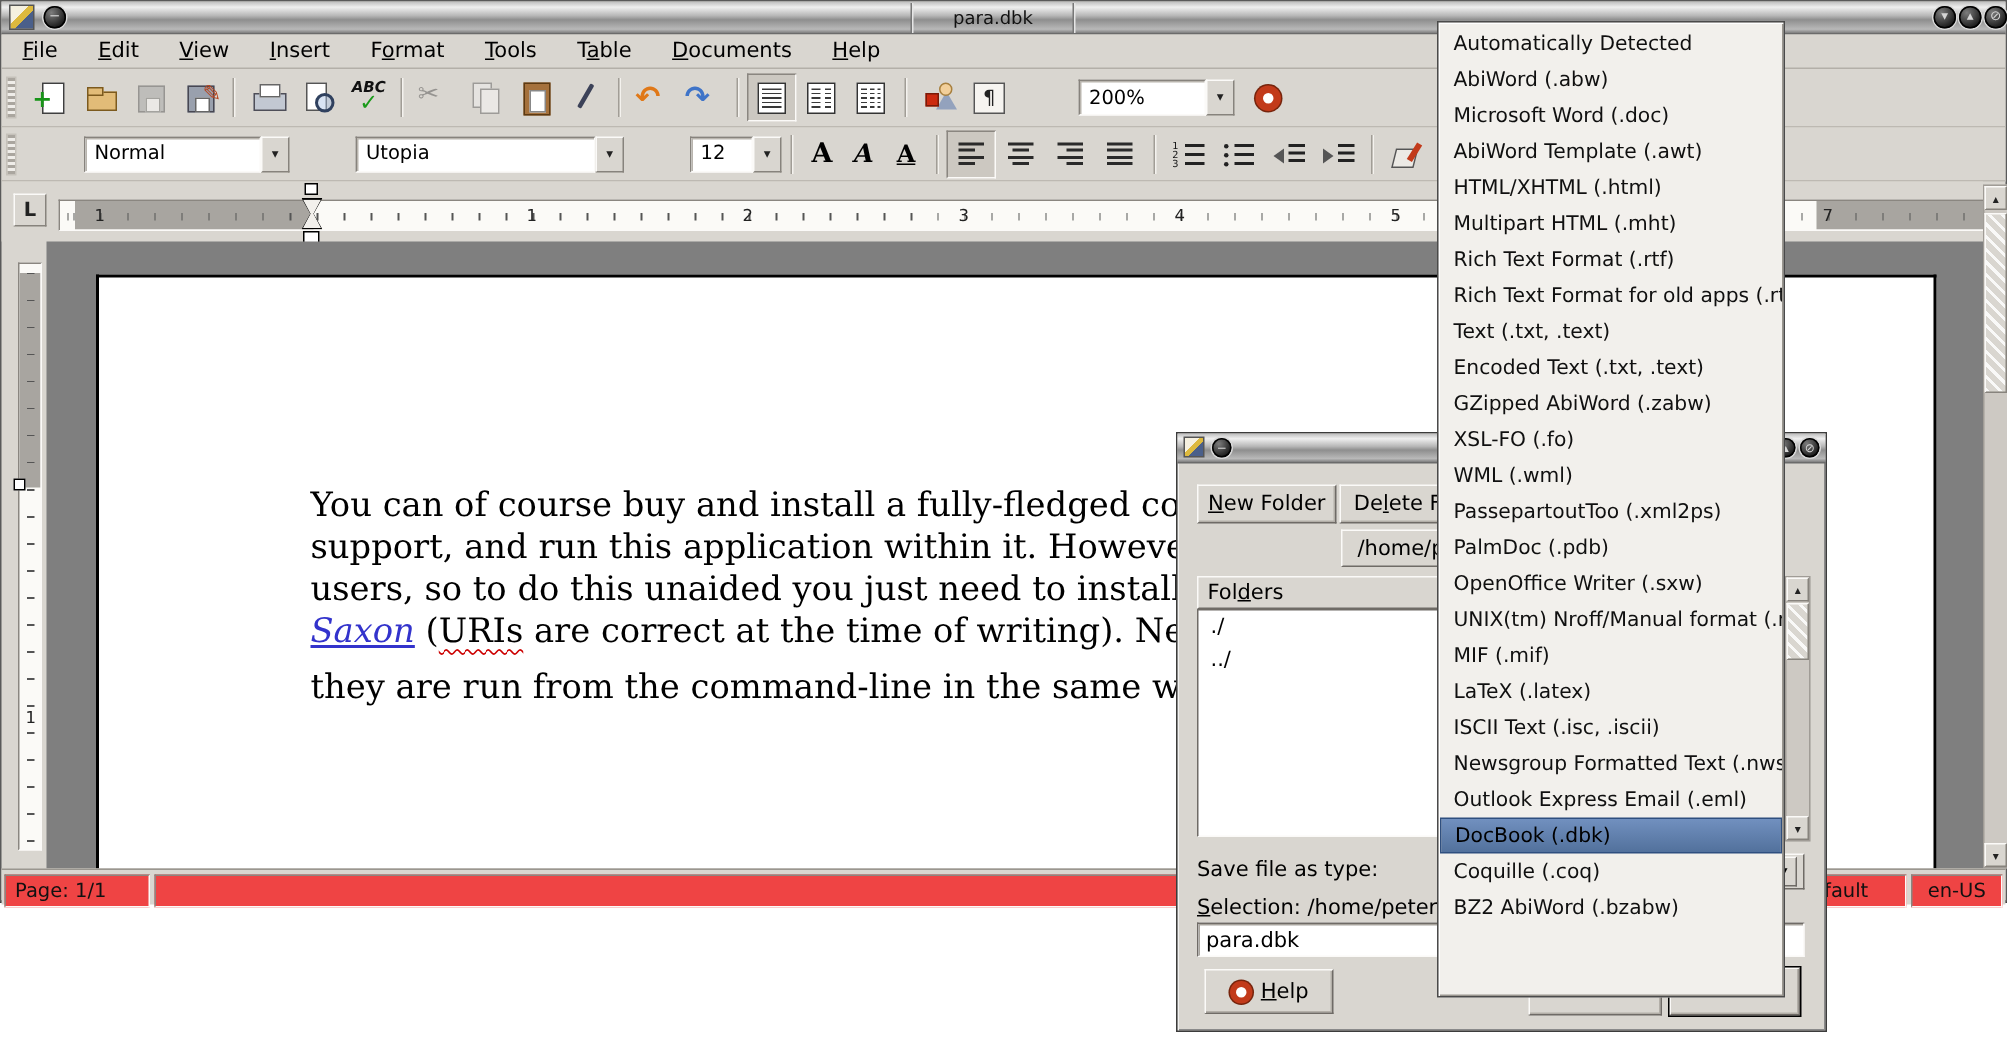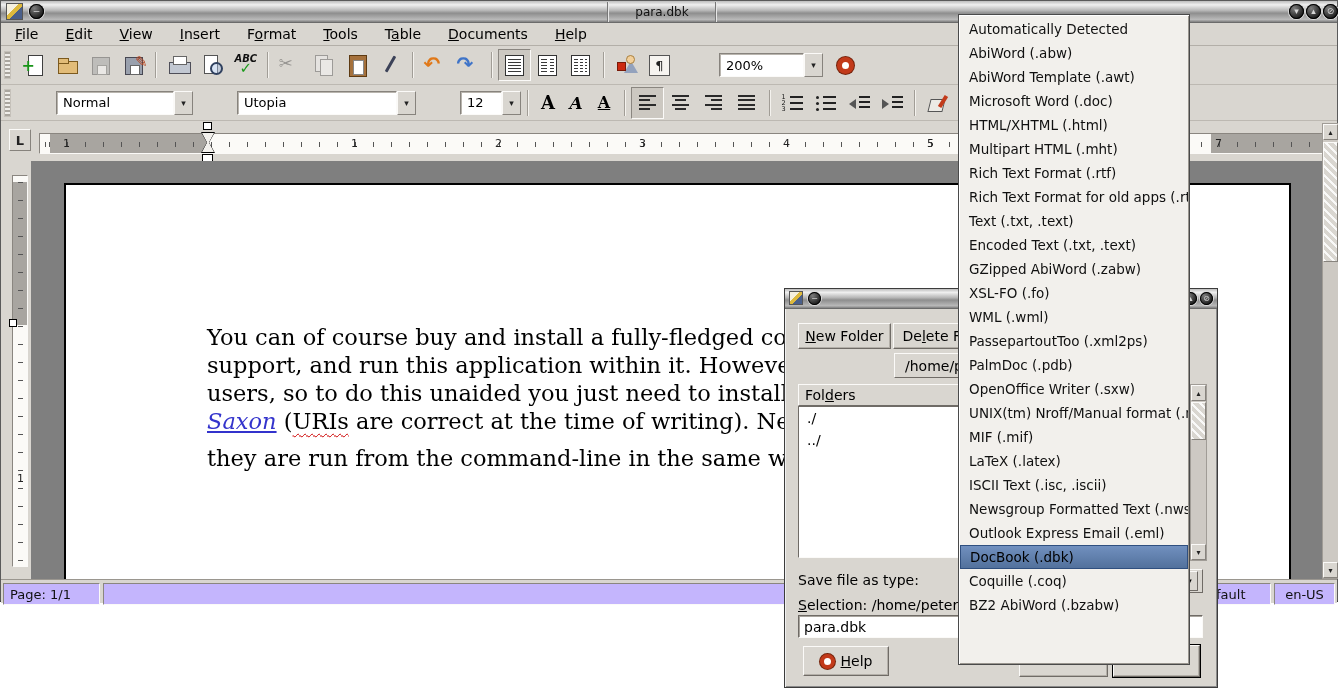--- a/index.html
+++ b/index.html
@@ -144,21 +144,21 @@
   .sc-btn{position:absolute;left:0;right:0;height:16px;background:#d9d6d0;border:1px solid;
     border-color:#fbfaf8 #87837d #87837d #fbfaf8;display:flex;align-items:center;justify-content:center;
     font-size:8px;color:#222;cursor:pointer;}
   .sc-btn.up{top:0;} .sc-btn.down{bottom:0;}
   .sc-thumb{position:absolute;left:0;right:0;background:#d9d6d0;border:1px solid;border-color:#fbfaf8 #87837d #87837d #fbfaf8;
     background-image:repeating-linear-gradient(45deg,rgba(255,255,255,.85) 0 2px,rgba(0,0,0,0) 2px 6px);cursor:grab;}
 
   
   #statusbar{position:absolute;left:0;top:578px;right:0;height:24px;background:#d9d6d0;border-top:1px solid #9a968f;}
   .scell{position:absolute;top:3px;height:22px;border:1px solid;border-color:#8a8680 #fbfaf8 #fbfaf8 #8a8680;
-    background:#c4b5fd;font-size:13px;color:#111;display:flex;align-items:center;padding:0 6px;overflow:hidden;}
+    background:#ef4444;font-size:13px;color:#111;display:flex;align-items:center;padding:0 6px;overflow:hidden;}
 
   
   #dialog{position:absolute;left:784px;top:288px;width:434px;height:400px;background:#d9d6d0;
     border:1px solid #3c3c3c;box-shadow:inset 1px 1px 0 #f0f0f0,inset -1px -1px 0 #8a8a8a;z-index:30;}
   #dialog .titlebar{height:20px;}
   #dialog .app-icon{width:14px;height:14px;top:2px;}
   #dialog .round-btn{width:13px;height:13px;top:3px;font-size:8px;line-height:13px;}
   .btn{position:absolute;background:#d9d6d0;border:1px solid;border-color:#fbfaf8 #6f6b66 #6f6b66 #fbfaf8;
     box-shadow:inset -1px -1px 0 #b3afa8;display:flex;align-items:center;justify-content:center;
     font-size:14px;color:#000;cursor:pointer;}
@@ -505,22 +505,22 @@
     <span class="help-ico"></span>
     <span><span class="acc">H</span>elp</span>
   </span>
   <span class="btn" style="left:234px;top:356px;width:89px;height:32px"></span>
   <span class="btn default" style="left:328px;top:356px;width:87px;height:32px"></span>
 </div>
 
 <div id="popup">
     <div class="popup-item">Automatically Detected</div>
     <div class="popup-item">AbiWord (.abw)</div>
+    <div class="popup-item">Microsoft Word (.doc)</div>
     <div class="popup-item">AbiWord Template (.awt)</div>
-    <div class="popup-item">Microsoft Word (.doc)</div>
     <div class="popup-item">HTML/XHTML (.html)</div>
     <div class="popup-item">Multipart HTML (.mht)</div>
     <div class="popup-item">Rich Text Format (.rtf)</div>
     <div class="popup-item">Rich Text Format for old apps (.rtf)</div>
     <div class="popup-item">Text (.txt, .text)</div>
     <div class="popup-item">Encoded Text (.txt, .text)</div>
     <div class="popup-item">GZipped AbiWord (.zabw)</div>
     <div class="popup-item">XSL-FO (.fo)</div>
     <div class="popup-item">WML (.wml)</div>
     <div class="popup-item">PassepartoutToo (.xml2ps)</div>

